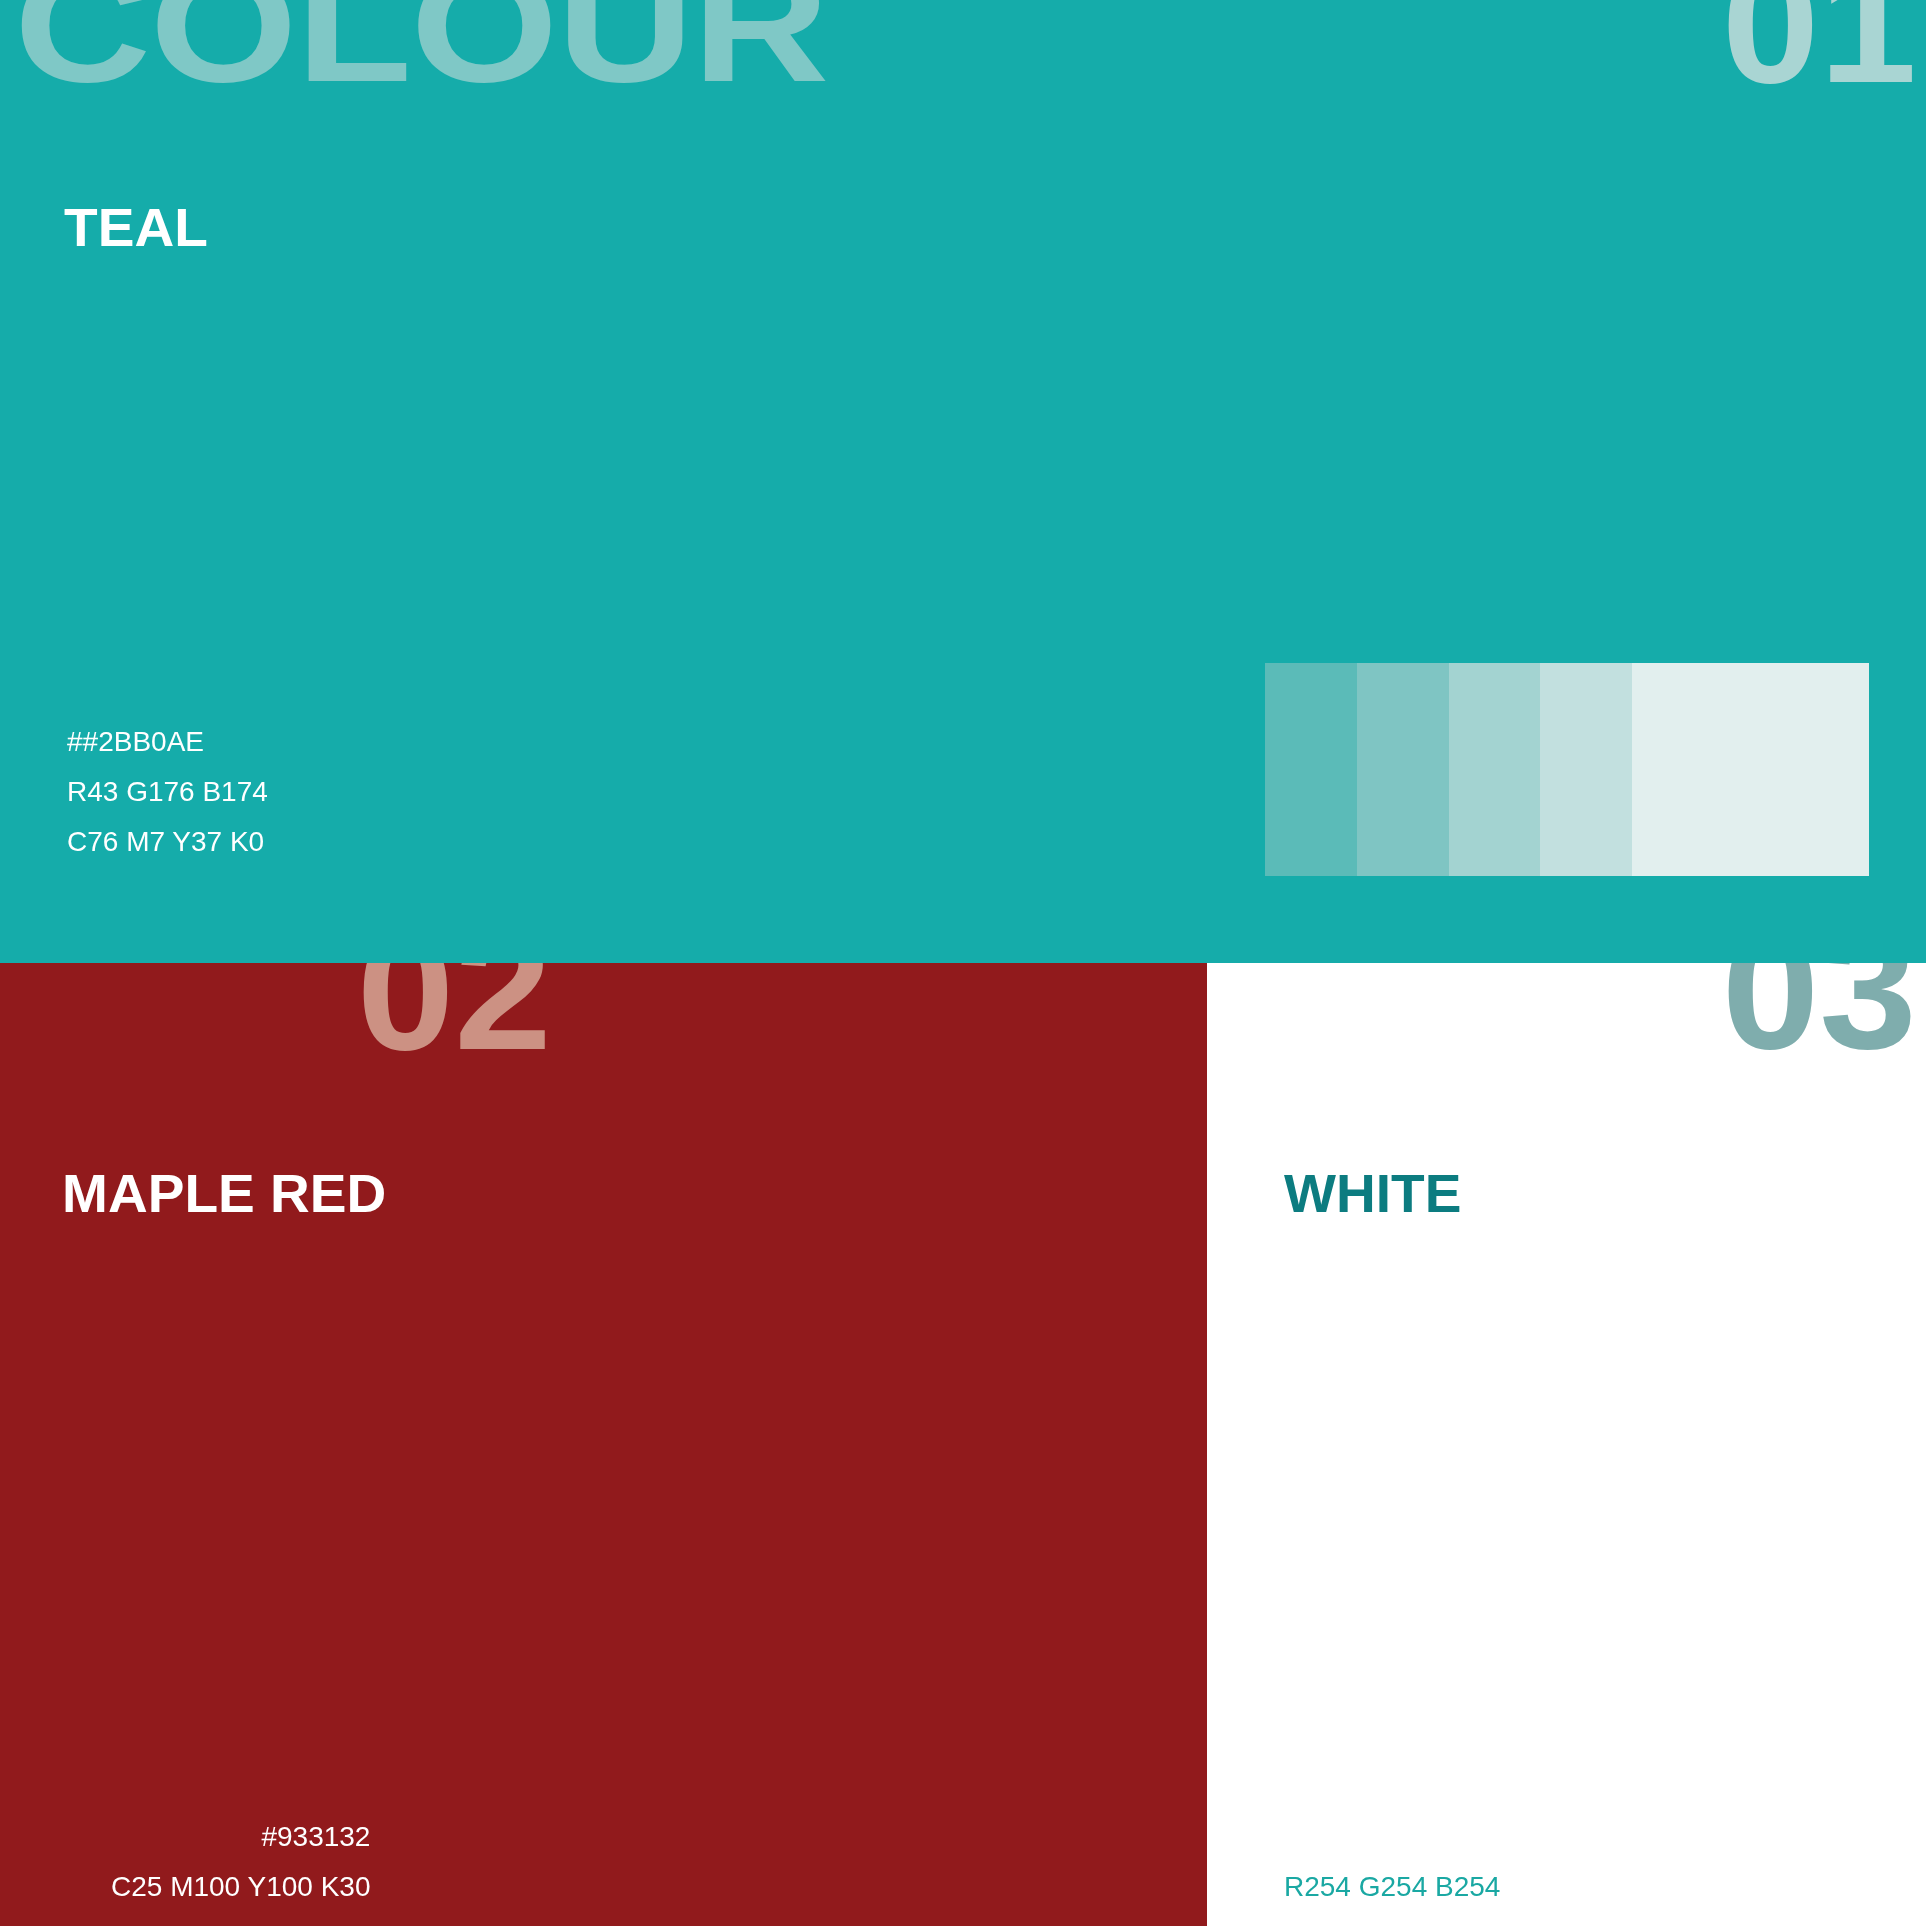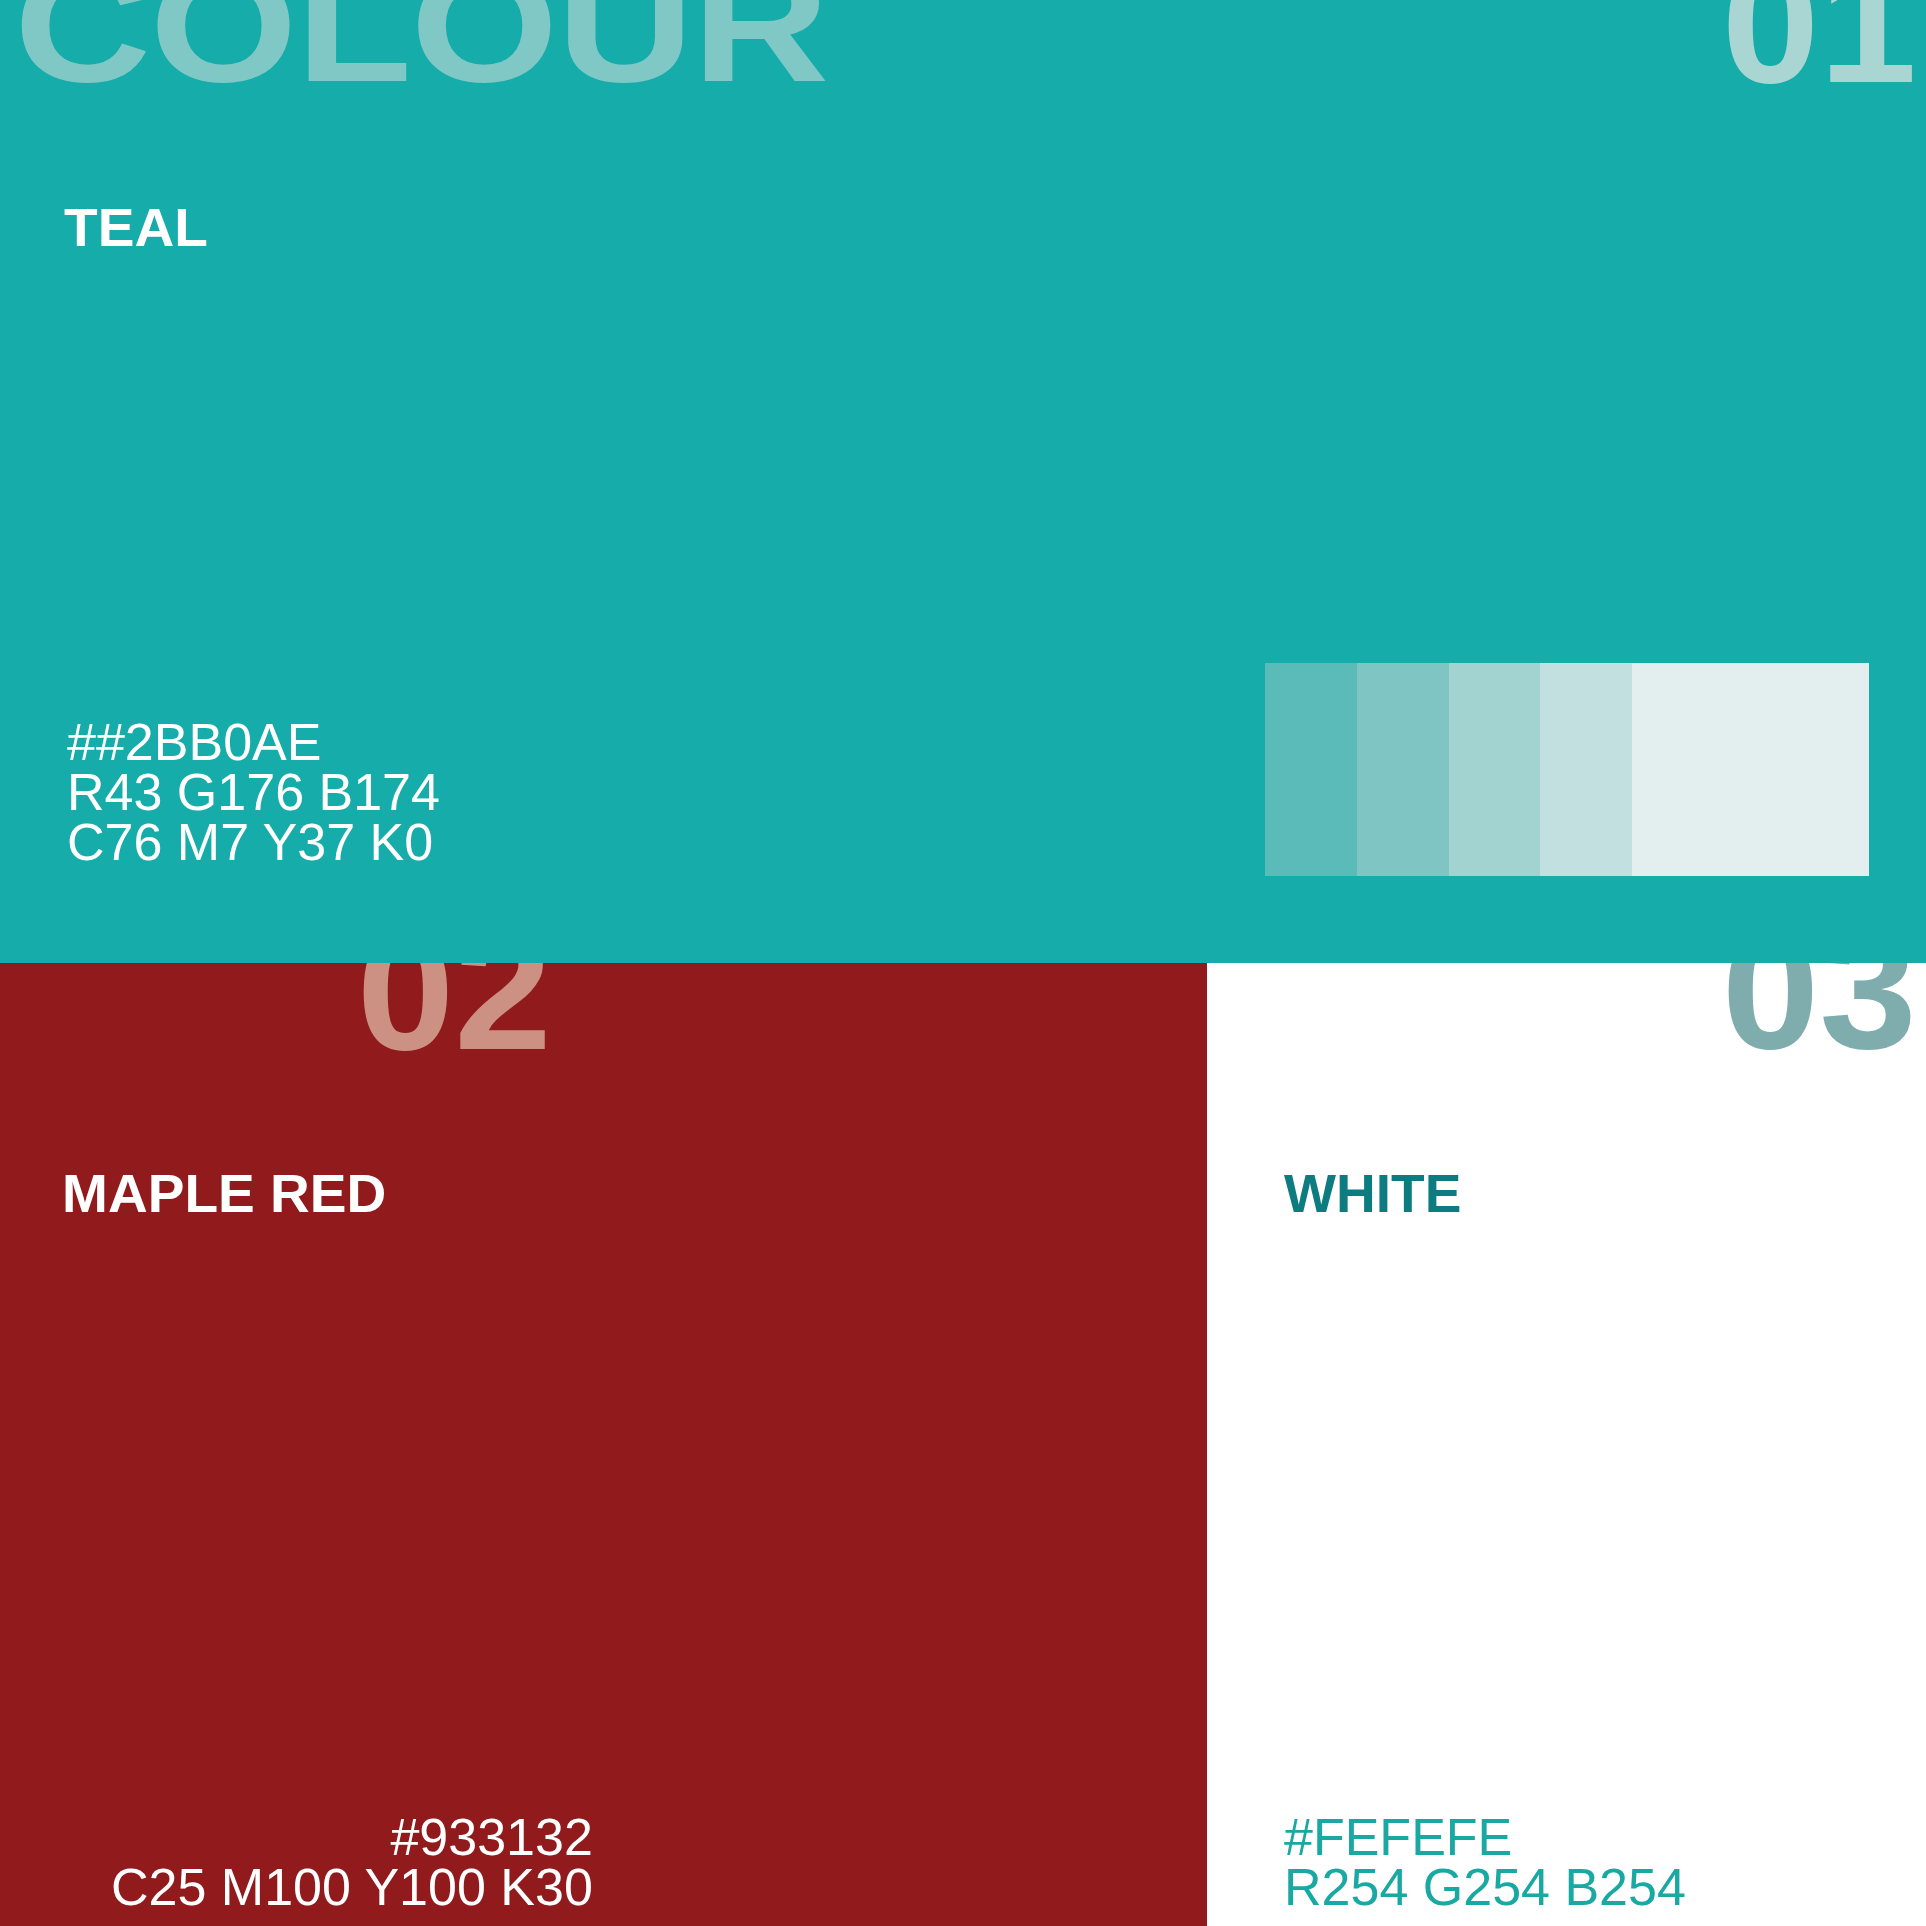--- a/index.html
+++ b/index.html
@@ -131,21 +131,21 @@
   .name-white {
     left: 77px;
     top: 203px;
     font-size: 54px;
     color: #0C7C80;
   }
 
   
   .spec-block {
     position: absolute;
-    font-size: 52px;
+    font-size: 28px;
     line-height: 50px;
     font-weight: 400;
     white-space: nowrap;
   }
 
   .spec-teal {
     left: 67px;
     bottom: 96px;
     color: #FFFFFF;
   }
@@ -232,18 +232,17 @@
 
   <section class="panel-white">
 
     <div class="watermark-num num-03">03</div>
 
     <div class="colour-name name-white">WHITE</div>
 
   </section>
 
   <div class="spec-block spec-white">
-    <span class="spec-line">#FEFEFE</span>
     <span class="spec-line">R254 G254 B254</span>
   </div>
 
 </div>
 
 
 </body></html>

